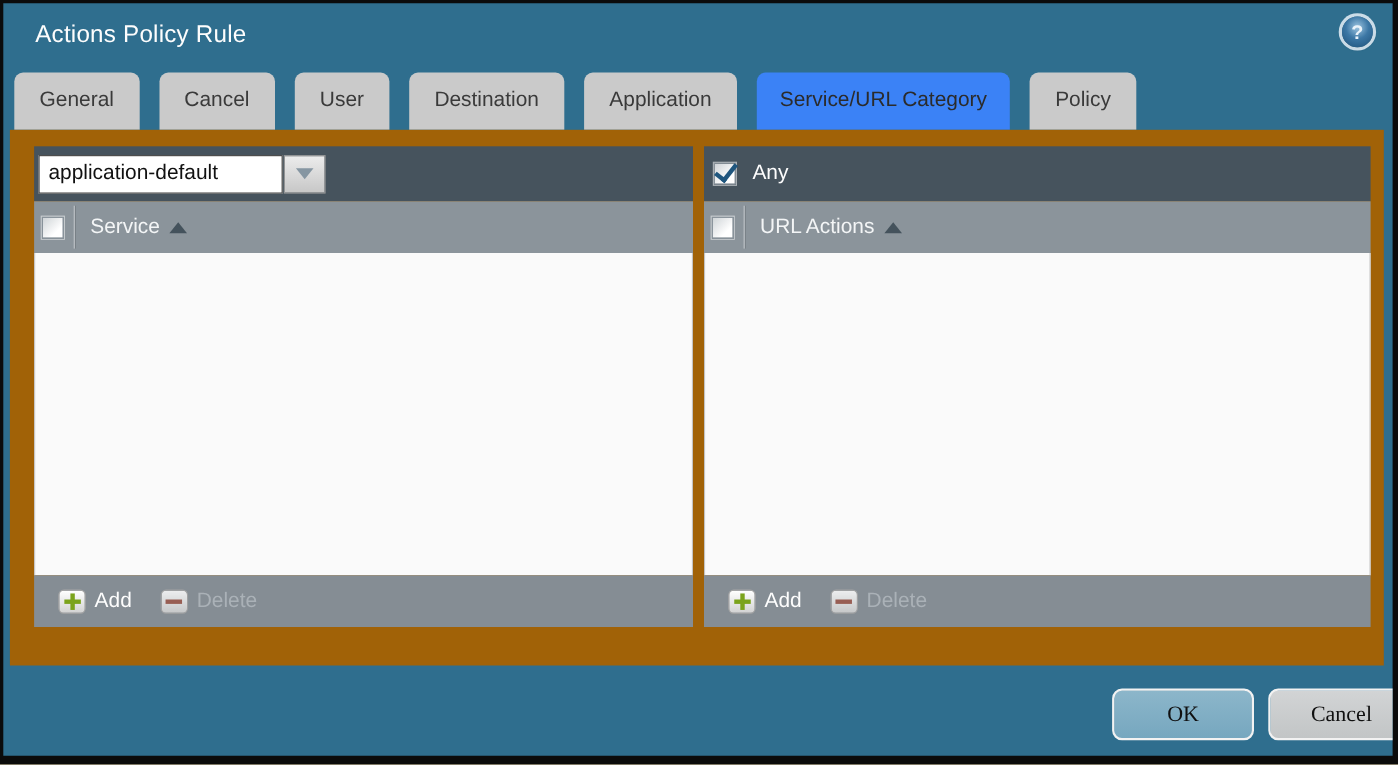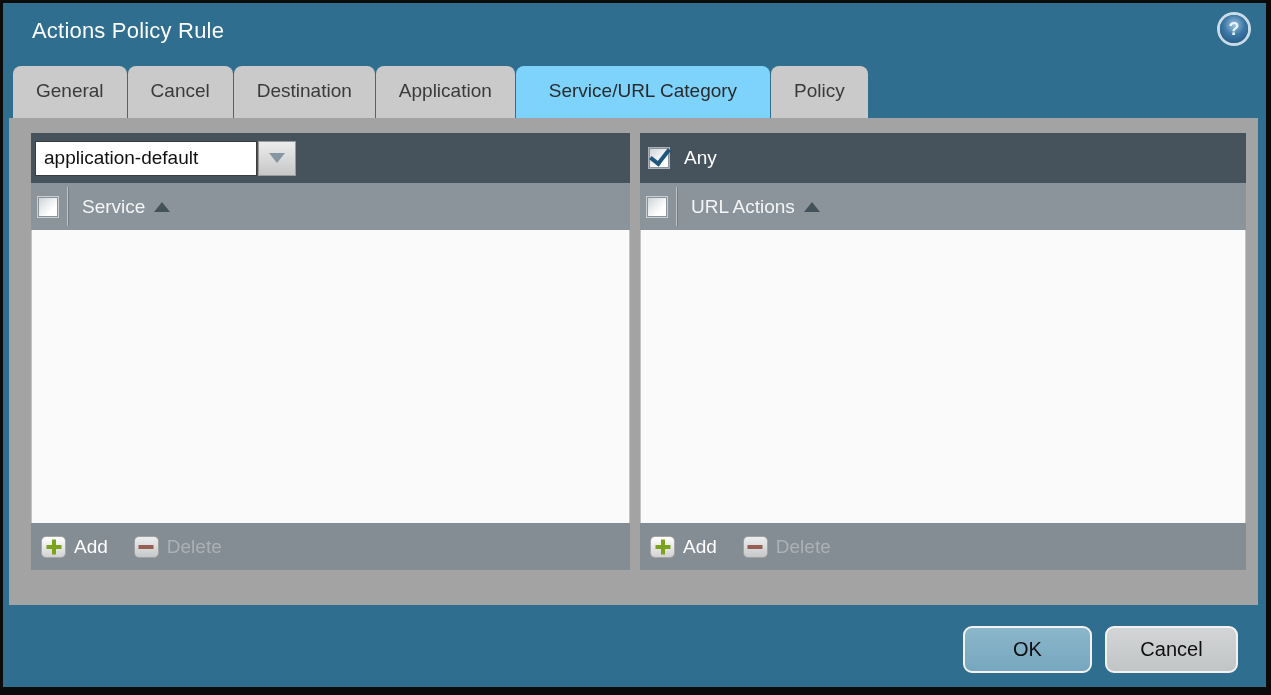--- a/index.html
+++ b/index.html
@@ -16,38 +16,38 @@
   
   .title { position:absolute; left:29px; top:15px; color:#fdfdfd; font-size:22px; letter-spacing:.2px; }
   .help {
     position:absolute; right:18px; top:12px; width:28px; height:28px; border-radius:50%;
     background:radial-gradient(circle at 50% 35%, #9cc4e0 0%, #3c77a5 45%, #1d5078 100%);
     box-shadow:0 0 0 3px rgba(230,240,248,.85), 0 1px 3px rgba(0,0,0,.4);
     color:#eaf3fa; font-size:18px; font-weight:bold; text-align:center; line-height:28px; cursor:pointer;
   }
 
   
-  .tabs { position:absolute; left:10px; top:63px; height:52px; display:flex; gap:1px; }
+  .tabs { position:absolute; left:10px; top:63px; height:52px; display:flex; gap:18px; }
   .tab {
     height:52px; padding:0 23px; background:#cacaca; color:#3a3a3a;
     border-radius:8px 8px 0 0; font-size:19px; line-height:50px; white-space:nowrap; cursor:pointer;
   }
-  .tab.active { background:#7dd3fc; color:#2b2b2b; padding:0 33px; }
+  .tab.active { background:#3b82f6; color:#2b2b2b; padding:0 21px; }
 
   
-  .content { position:absolute; left:6px; top:115px; width:1249px; height:487px; background:#a3a3a3; }
+  .content { position:absolute; left:6px; top:115px; width:1249px; height:487px; background:#a16207; }
 
   .panel { position:absolute; top:15px; height:437px; display:flex; flex-direction:column; }
   .panel-left  { left:22px;  width:599px; }
   .panel-right { left:631px; width:606px; }
 
   .topbar { height:50px; background:#46535d; flex:0 0 auto; display:flex; align-items:center; }
   .headrow { height:47px; background:#8b949b; flex:0 0 auto; display:flex; align-items:center; position:relative; }
   .bodyarea { flex:1 1 auto; background:#fafafa; border-left:1px solid #c3c3c3; border-right:1px solid #c3c3c3; }
-  .footbar { height:47px; background:#858d94; flex:0 0 auto; display:flex; align-items:center; padding-left:10px; }
+  .footbar { height:47px; background:#858d94; flex:0 0 auto; display:flex; align-items:center; padding-left:22px; }
 
   
   .dd { display:flex; margin-left:4px; }
   .dd input {
     width:222px; height:35px; border:1px solid #3c3c3c; background:#fff;
     font-family:"Liberation Sans",sans-serif; font-size:19px; padding:0 8px; color:#111; outline:none;
   }
   .dd-btn {
     width:38px; height:35px; margin-left:1px; border:1px solid #9a9a9a;
     background:linear-gradient(#ececec,#c7c7c7); display:flex; align-items:center; justify-content:center; cursor:pointer;
@@ -83,36 +83,37 @@
   .plus::before  { background:#7ba31c; }
   .plus::after   { content:''; position:absolute; left:50%; top:50%; transform:translate(-50%,-50%); width:4px; height:15px; background:#7ba31c; }
   .minus::before { background:#9c5649; }
   .fbtn.disabled .sq-icon { opacity:.85; }
   .flabel { font-size:19px; color:#fdfdfd; }
   .fbtn.disabled .flabel { color:#aab1b7; }
 
   
   .btn {
     position:absolute; top:623px; height:47px; border-radius:9px; border:2px solid #f2f2f2;
-    font-family:Liberation Sans, sans-serif; font-size:20px; color:#101010; text-align:center; line-height:43px; cursor:pointer;
+    font-family:Liberation Serif, serif; font-size:20px; color:#101010; text-align:center; line-height:43px; cursor:pointer;margin-left:48px;
   }
   .btn-ok { left:960px; width:129px; background:linear-gradient(#8cb6ca,#76a7bf); }
   .btn-cancel { left:1102px; width:133px; background:linear-gradient(#d2d4d5,#c2c5c6); }
 </style>
 </head>
 <body>
 
 <div class="screen">
 
   <div class="title">Actions Policy Rule</div>
   <div class="help">?</div>
 
   <div class="tabs">
     <div class="tab">General</div>
     <div class="tab">Cancel</div>
+    <div class="tab">User</div>
     <div class="tab">Destination</div>
     <div class="tab">Application</div>
     <div class="tab active">Service/URL Category</div>
     <div class="tab">Policy</div>
   </div>
 
   <div class="content">
 
     <div class="panel panel-left">
       <div class="topbar">

